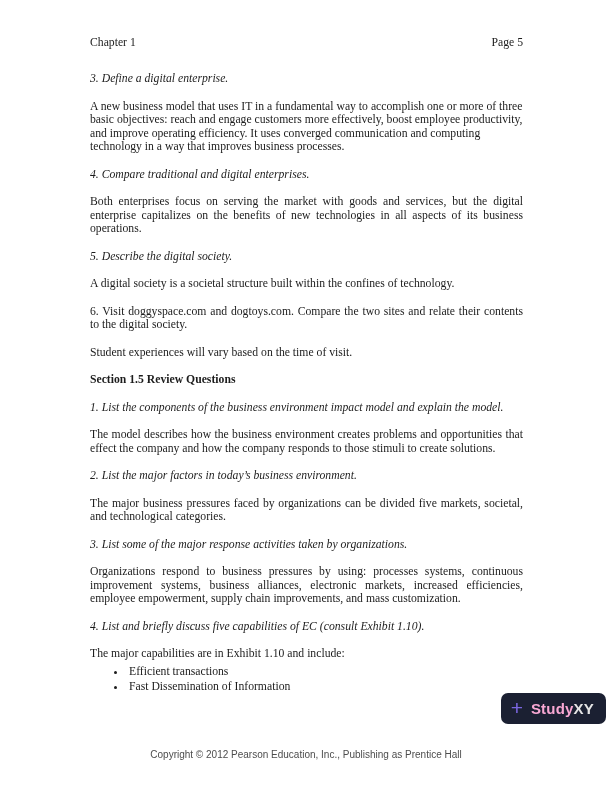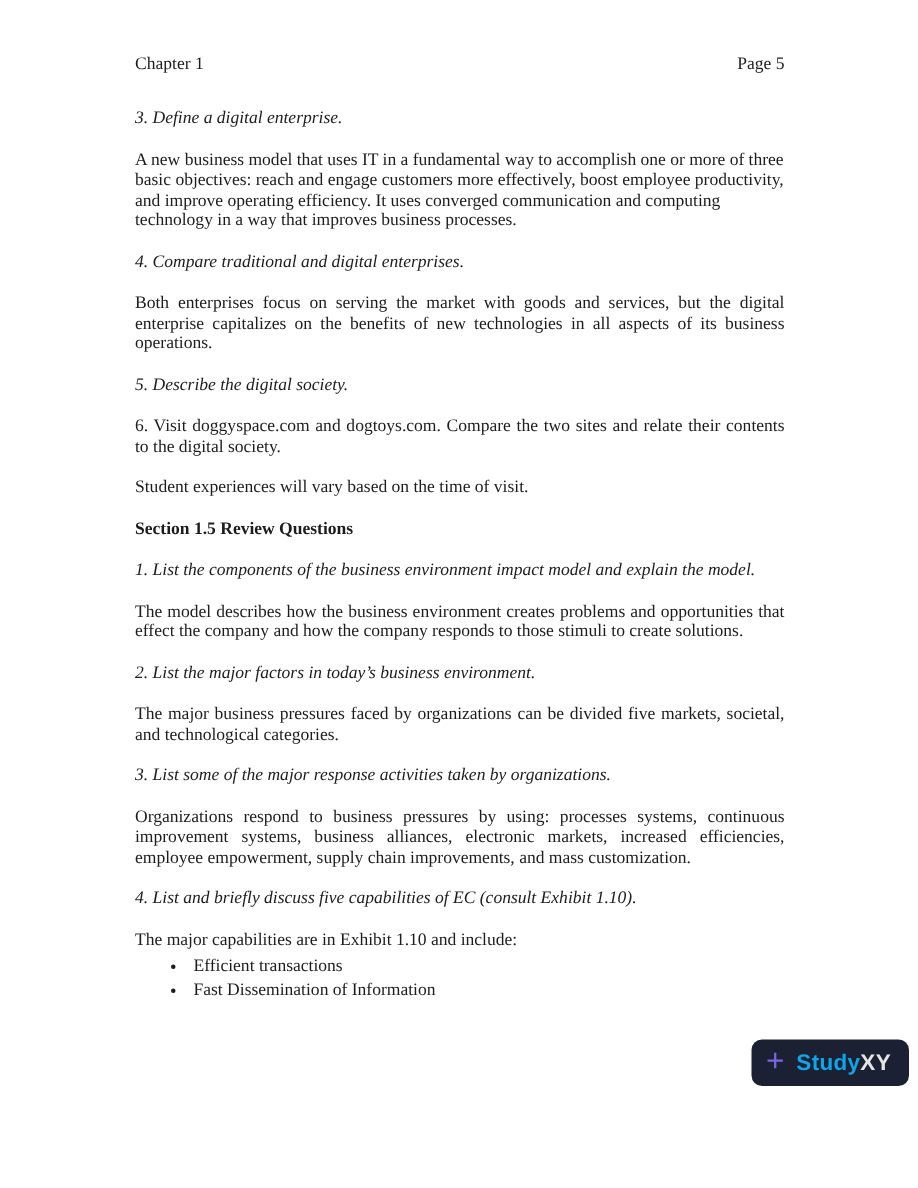--- a/index.html
+++ b/index.html
@@ -51,21 +51,21 @@
   }
   .badge .plus {
     color: #7a66e0;
     font-size: 21px;
     font-weight: 400;
     line-height: 1;
     margin-right: 8px;
     transform: translateY(-1px);
   }
   .badge .brand { font-weight: bold; font-size: 15px; letter-spacing: 0.2px; }
-  .badge .study { color: #0ea5e9; }
+  .badge .study { color: #f9a8d4; }
   .badge .xy    { color: #e5e5e5; }
   .footer {
     position: absolute;
     left: 0;
     right: 0;
     bottom: 32px;
     text-align: center;
     font-family: "Liberation Sans", sans-serif;
     font-size: 10px;
     color: #4d4d4d;
@@ -80,20 +80,21 @@
     <span>Chapter 1</span>
     <span>Page 5</span>
   </div>
 
   <div class="content">
     <p class="q first">3. Define a digital enterprise.</p>
     <p>A new business model that uses IT in a fundamental way to accomplish one or more of three basic objectives: reach and engage customers more effectively, boost employee productivity, and improve operating efficiency. It uses converged communication and computing technology in a way that improves business processes.</p>
     <p class="q">4. Compare traditional and digital enterprises.</p>
     <p class="aj">Both enterprises focus on serving the market with goods and services, but the digital enterprise capitalizes on the benefits of new technologies in all aspects of its business operations.</p>
     <p class="q">5. Describe the digital society.</p>
+    <p>A digital society is a societal structure built within the confines of technology.</p>
     <p class="qj">6. Visit doggyspace.com and dogtoys.com. Compare the two sites and relate their contents to the digital society.</p>
     <p>Student experiences will vary based on the time of visit.</p>
     <p class="h">Section 1.5 Review Questions</p>
     <p class="q">1. List the components of the business environment impact model and explain the model.</p>
     <p class="aj">The model describes how the business environment creates problems and opportunities that effect the company and how the company responds to those stimuli to create solutions.</p>
     <p class="q">2. List the major factors in today’s business environment.</p>
     <p class="aj">The major business pressures faced by organizations can be divided five markets, societal, and technological categories.</p>
     <p class="q">3. List some of the major response activities taken by organizations.</p>
     <p class="aj">Organizations respond to business pressures by using: processes systems, continuous improvement systems, business alliances, electronic markets, increased efficiencies, employee empowerment, supply chain improvements, and mass customization.</p>
     <p class="q">4. List and briefly discuss five capabilities of EC (consult Exhibit 1.10).</p>
@@ -102,14 +103,15 @@
       <li>Efficient transactions</li>
       <li>Fast Dissemination of Information</li>
     </ul>
   </div>
 
   <div class="badge">
     <span class="plus">+</span>
     <span class="brand"><span class="study">Study</span><span class="xy">XY</span></span>
   </div>
 
+  <div class="footer">Copyright © 2012 Pearson Education, Inc., Publishing as Prentice Hall</div>
 
 </div>
 
 </body></html>

